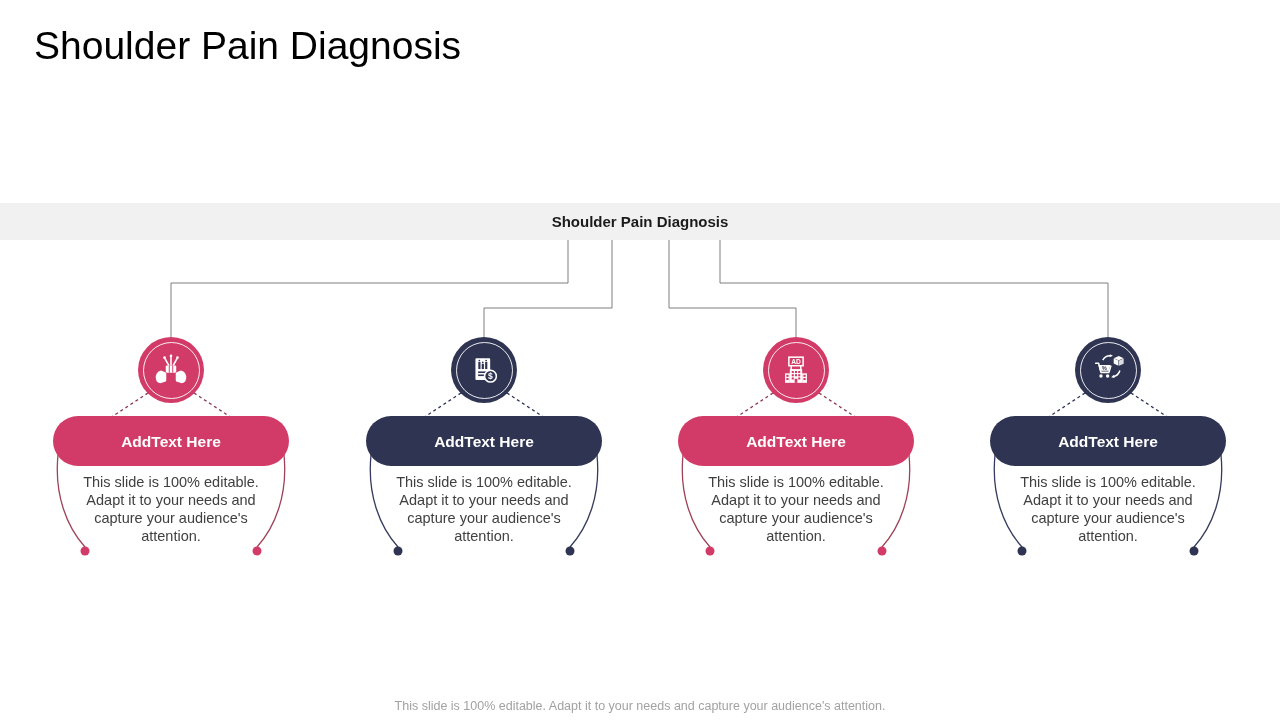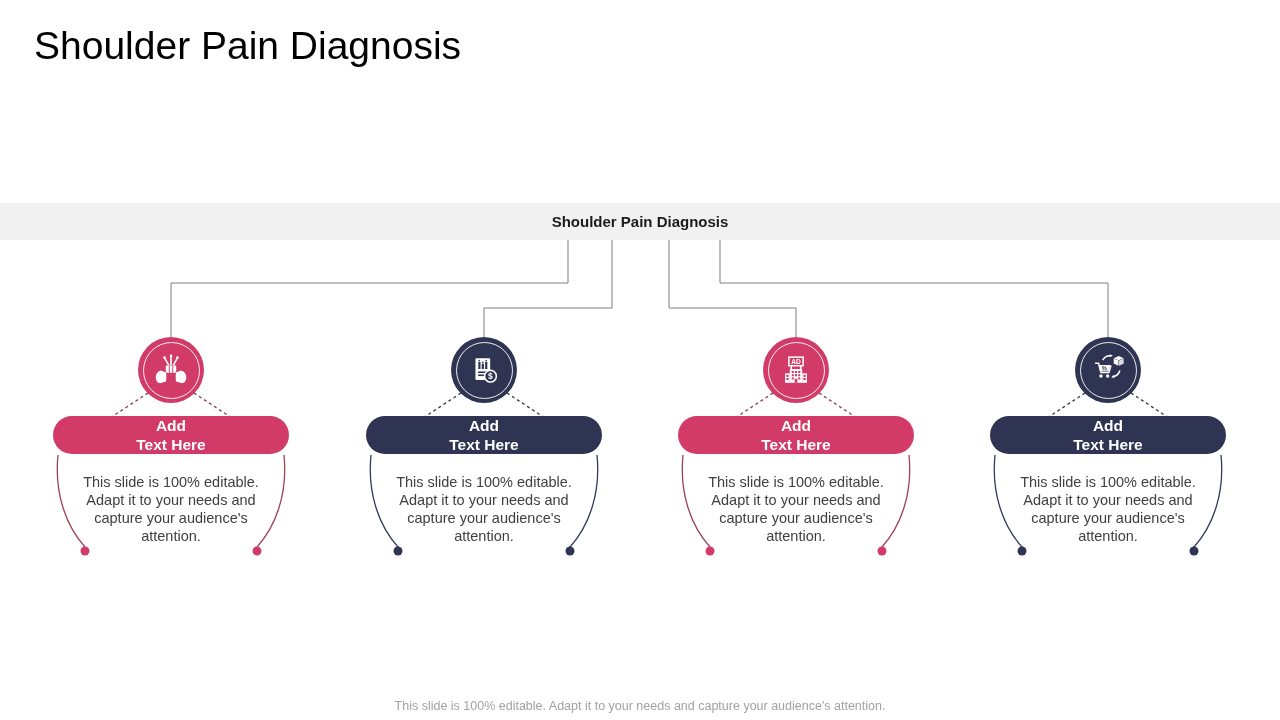--- a/index.html
+++ b/index.html
@@ -26,22 +26,22 @@
   .node-circle::after { content:""; position:absolute; inset:4.5px; border-radius:50%;
                         border:1.6px solid rgba(255,255,255,.9); }
   .node--pink .node-circle { background:#d23b67; }
   .node--navy .node-circle { background:#2e3452; }
 
   .node-icon { position:absolute; left:141px; top:14px; width:38px; height:38px; z-index:4; }
   .node--pink .node-icon { color:#d23b67; }
   .node--navy .node-icon { color:#2e3452; }
   .node-icon text { font-family:"Liberation Sans", sans-serif; }
 
-  .pill { position:absolute; left:42px; top:79px; width:236px; height:38px; border-radius:25px;
-          display:flex; flex-direction:column; align-items:center; justify-content:center;
+  .pill { position:absolute; left:42px; top:79px; width:236px; height:50px; border-radius:25px;
+          display:flex; flex-direction:row; align-items:center; justify-content:center;
           z-index:3; cursor:pointer; border:none; }
   .node--pink .pill { background:#d23b67; }
   .node--navy .pill { background:#2e3452; }
   .pill span { color:#fff; font-size:15.5px; font-weight:700; line-height:19px; }
 
   .node-desc { position:absolute; left:71px; top:136px; width:178px; text-align:center;
                font-size:14.5px; line-height:18px; color:#404040; z-index:3; }
 
   .node--pink .dash-line  { stroke:#8c3752; }
   .node--navy .dash-line  { stroke:#2e3452; }

